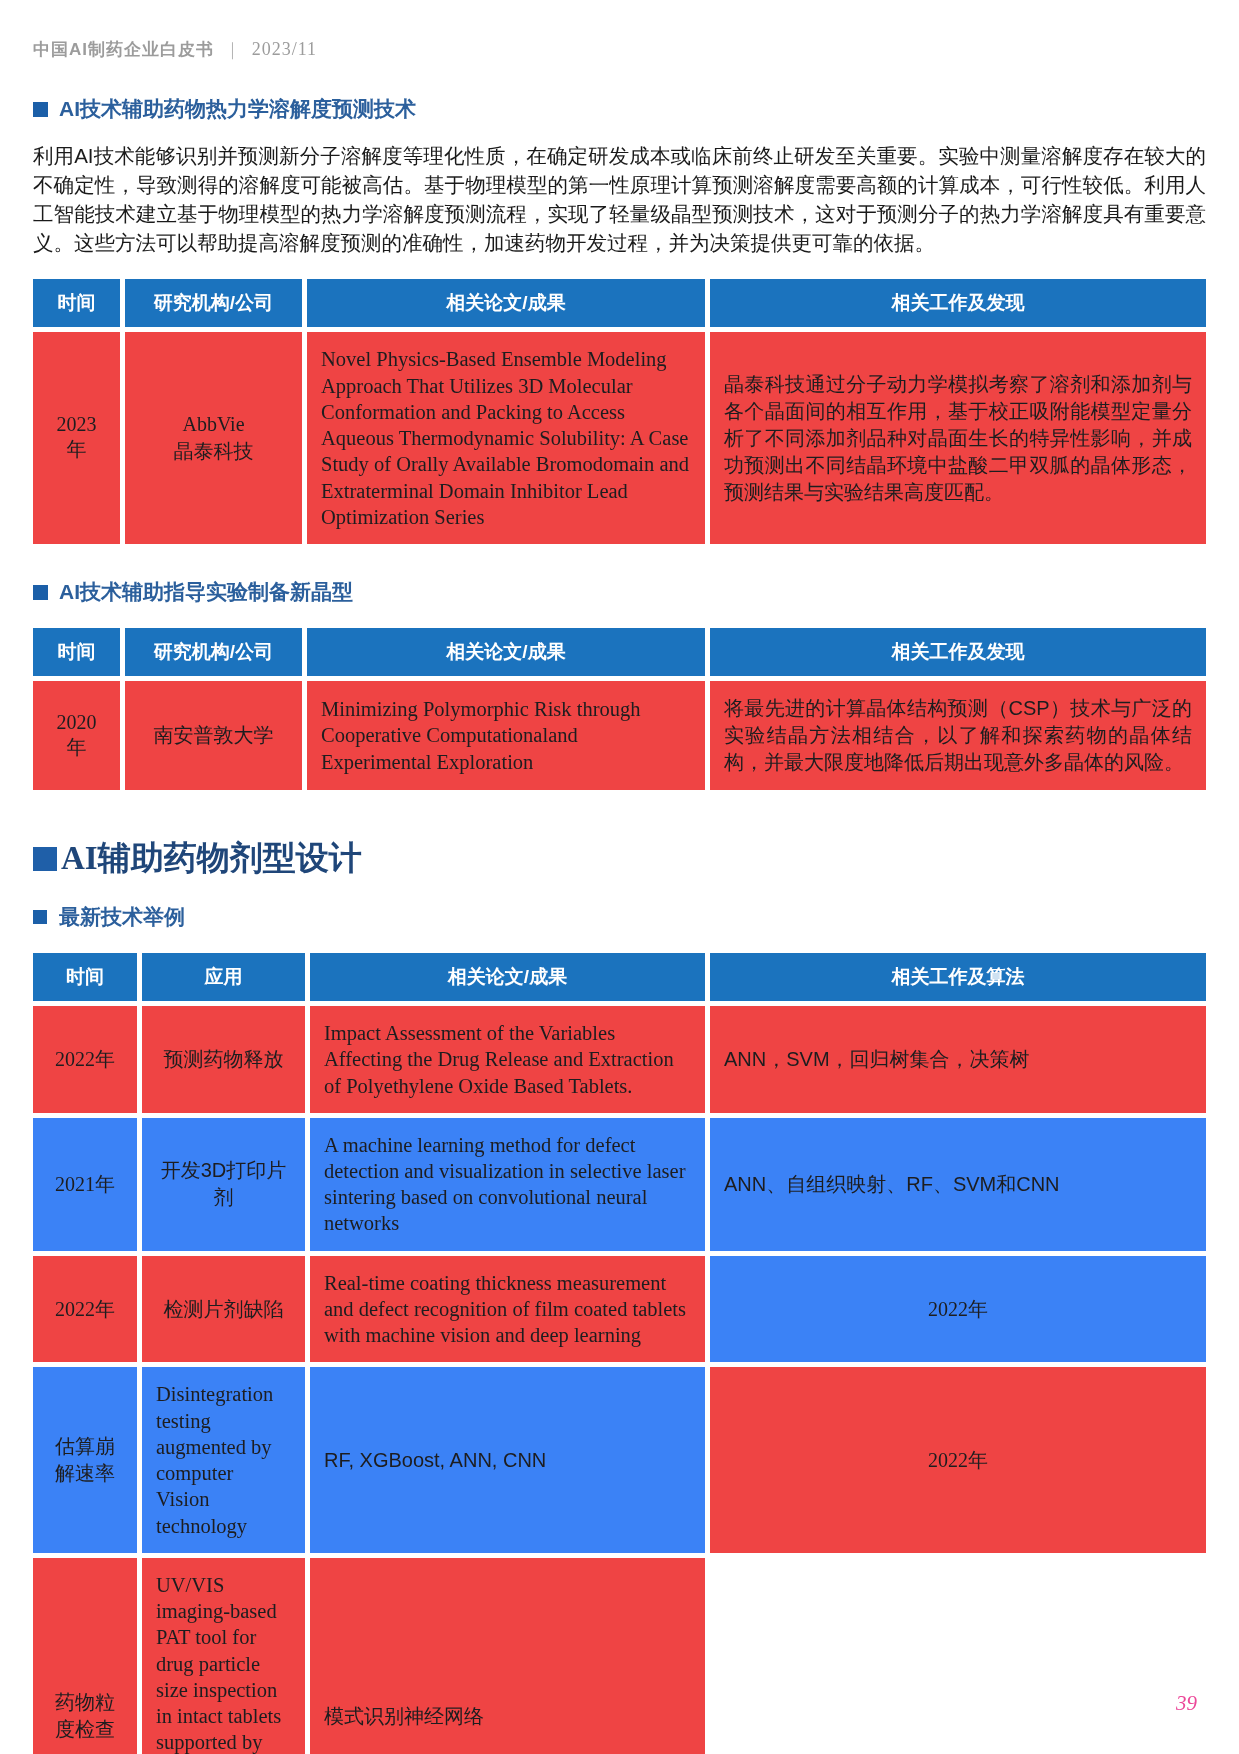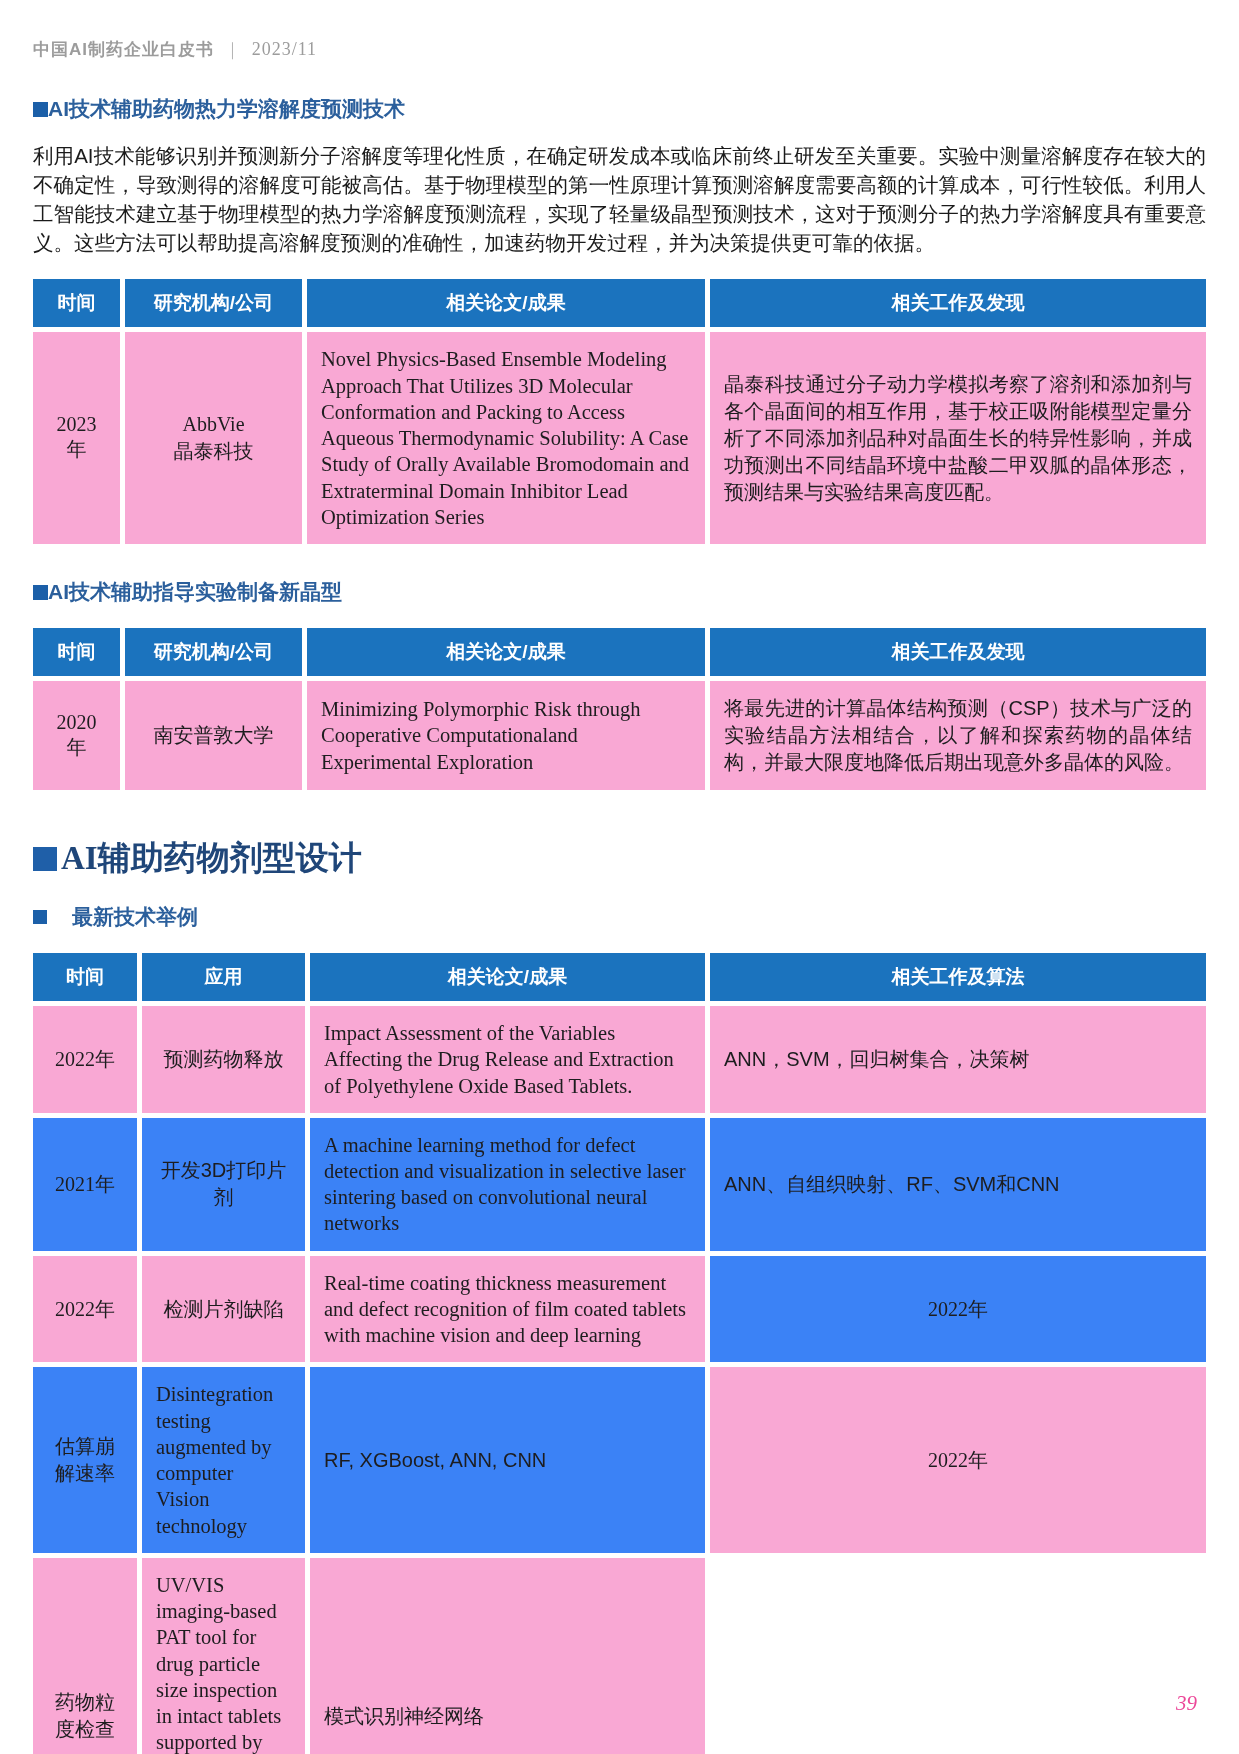--- a/index.html
+++ b/index.html
@@ -29,20 +29,21 @@
     align-items: center;
     gap: 10px;
   }
   .doc-header .date { font-family: "Liberation Serif", serif; font-weight: normal; font-size: 18px; }
   .doc-header .bar { color: #b5b5b5; font-weight: normal; }
 
   
   .sec-heading {
     display: flex;
     align-items: center;
+    gap: 11px;
     margin-top: 34px;
     color: #2b5f9c;
     font-size: 21px;
     font-weight: bold;
   }
   .sec-heading .sq {
     width: 15px; height: 15px;
     background: #1b5fa8;
     flex: 0 0 auto;
   }
@@ -59,21 +60,21 @@
   }
   .big-title .sq {
     width: 24px; height: 24px;
     background: #1f5fa8;
     flex: 0 0 auto;
   }
 
   .sub-heading {
     display: flex;
     align-items: center;
-    gap: 25px;
+    gap: 12px;
     margin-top: 22px;
     color: #2b5f9c;
     font-size: 21px;
     font-weight: bold;
   }
   .sub-heading .sq {
     width: 14px; height: 14px;
     background: #1b5fa8;
     flex: 0 0 auto;
   }
@@ -101,21 +102,21 @@
     background: #1b73be;
     color: #ffffff;
     font-size: 19px;
     font-weight: bold;
     display: flex;
     align-items: center;
     justify-content: center;
     padding: 11px 6px;
   }
   .td {
-    background: #f9a8d4;
+    background: #ef4444;
     font-size: 20px;
     padding: 14px 14px;
     display: flex;
     flex-direction: column;
     justify-content: center;
   }
   .td.alt { background: #3b82f6; }
   .td.center {
     align-items: center;
     text-align: center;

